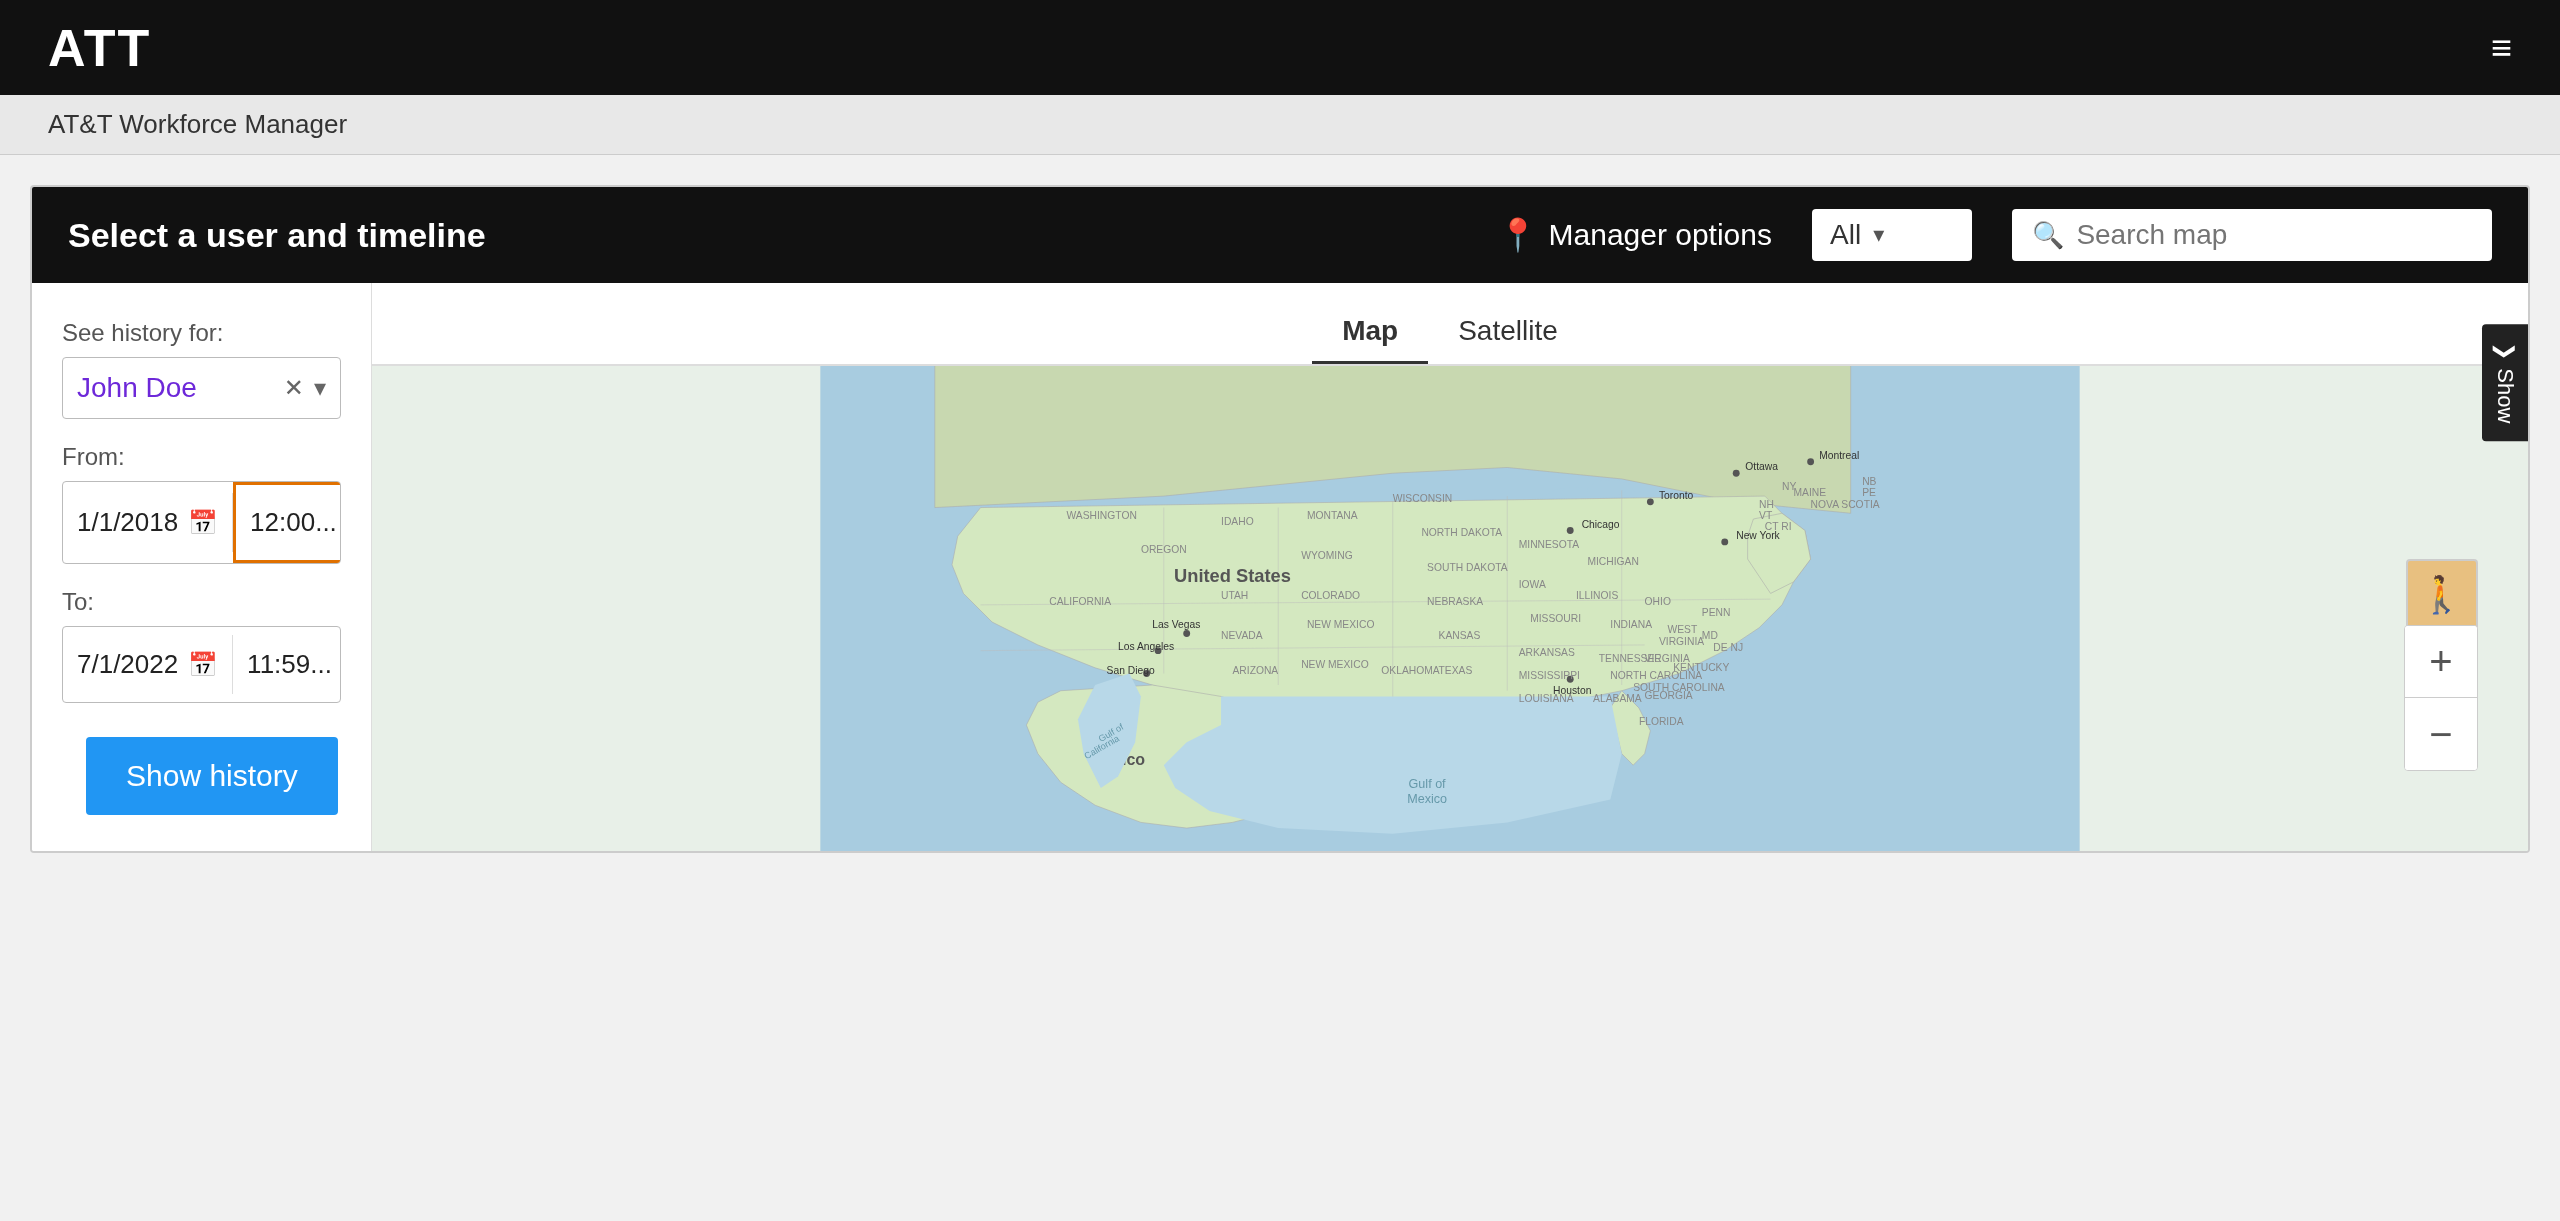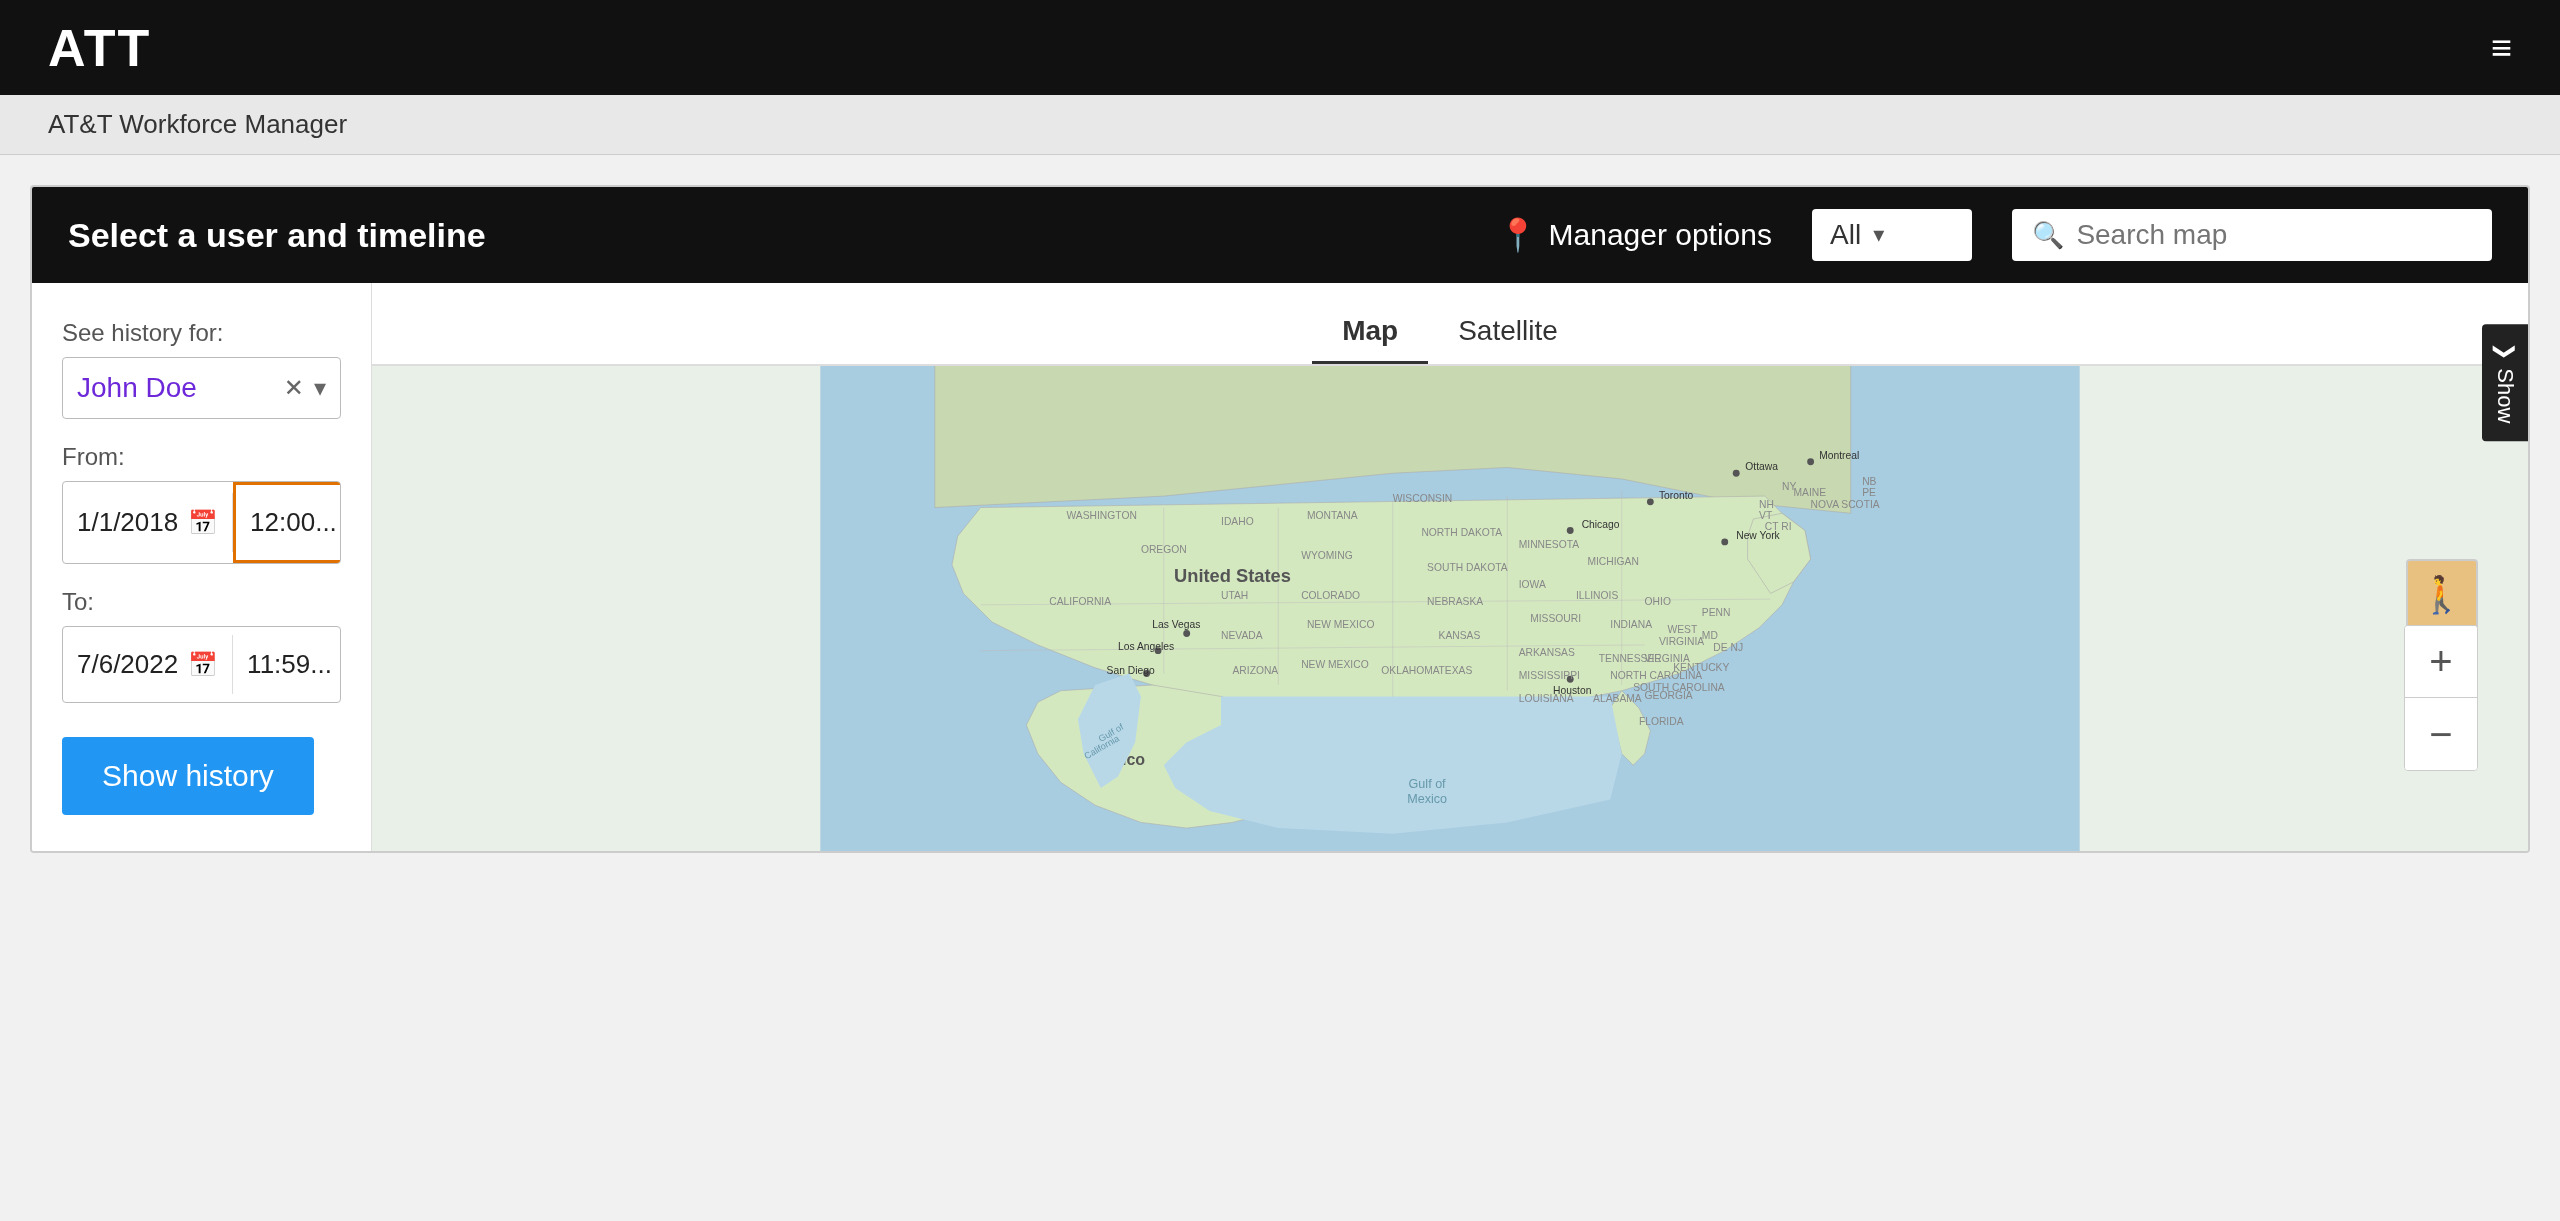--- a/index.html
+++ b/index.html
@@ -217,20 +217,21 @@
     .show-history-btn {
       background: #2196F3;
       color: #fff;
       border: none;
       border-radius: 4px;
       padding: 22px 40px;
       font-size: 30px;
       cursor: pointer;
       align-self: flex-start;
       margin-top: 10px;
+      margin-left: 24px;
     }
 
     
     .map-container {
       flex: 1;
       position: relative;
       background: #e8f0e8;
       overflow: hidden;
       min-height: 540px;
     }
@@ -399,21 +400,21 @@
               <span>12:00...</span>
 
             </div>
           </div>
         </div>
 
         <div>
           <div class="field-label">To:</div>
           <div class="datetime-row">
             <div class="date-part">
-              <span>7/6/2022</span>
+              <span>7/1/2022</span>
               <span class="cal-icon">📅</span>
             </div>
             <div class="time-part">
               <span>11:59...</span>
 
             </div>
           </div>
         </div>
 
         <button class="show-history-btn">Show history</button>

